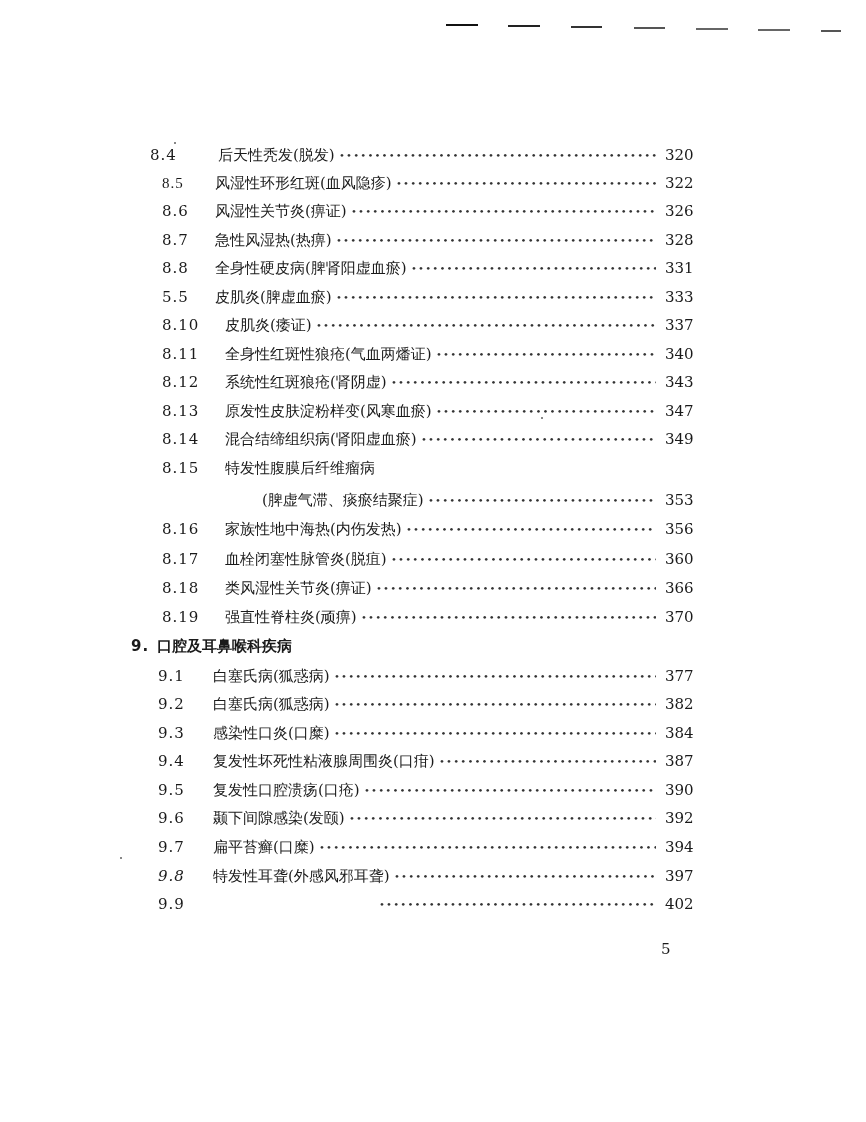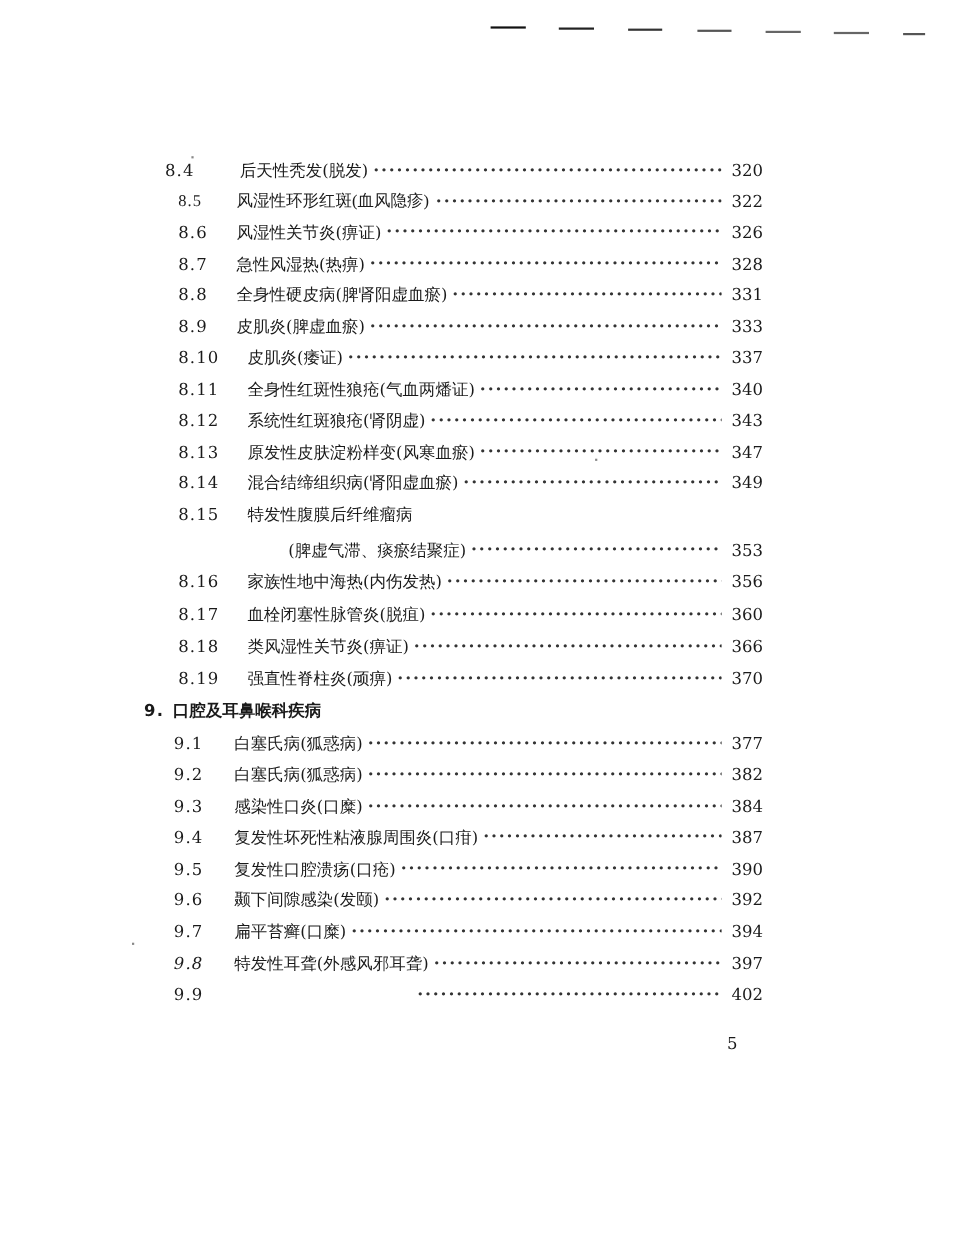--- a/index.html
+++ b/index.html
@@ -32,21 +32,21 @@
 
 <div class="toc" id="toc">
     <div class="row" style="top: 142px; left: 0px; width: 866px;">
       <span class="num" style="left: 150px;">8.4</span>
       <span class="title" style="left: 218px;">后天性秃发(脱发)</span>
       <span class="leader" style="left: 339px; width: 317px;">••••••••••••••••••••••••••••••••••••••••••••••••••••••••••••••••••••••••••••••••</span>
       <span class="page">320</span>
     </div>
     <div class="row" style="top: 170px; left: 0px; width: 866px;">
       <span class="num" style="left: 162px; font-family: Liberation Serif, serif;">8.5</span>
-      <span class="title" style="left: 215px; font-family: Liberation Serif, serif;">风湿性环形红斑(血风隐疹)</span>
+      <span class="title" style="left: 215px;">风湿性环形红斑(血风隐疹)</span>
       <span class="leader" style="left: 396px; width: 260px;">••••••••••••••••••••••••••••••••••••••••••••••••••••••••••••••••••••••••••••••••</span>
       <span class="page">322</span>
     </div>
     <div class="row" style="top: 198px; left: 0px; width: 866px;">
       <span class="num" style="left: 162px;">8.6</span>
       <span class="title" style="left: 215px;">风湿性关节炎(痹证)</span>
       <span class="leader" style="left: 351px; width: 305px;">••••••••••••••••••••••••••••••••••••••••••••••••••••••••••••••••••••••••••••••••</span>
       <span class="page">326</span>
     </div>
     <div class="row" style="top: 227px; left: 0px; width: 866px;">
@@ -55,21 +55,21 @@
       <span class="leader" style="left: 336px; width: 320px;">••••••••••••••••••••••••••••••••••••••••••••••••••••••••••••••••••••••••••••••••</span>
       <span class="page">328</span>
     </div>
     <div class="row" style="top: 255px; left: 0px; width: 795px;">
       <span class="num" style="left: 162px;">8.8</span>
       <span class="title" style="left: 215px;">全身性硬皮病(脾肾阳虚血瘀)</span>
       <span class="leader" style="left: 411px; width: 245px;">••••••••••••••••••••••••••••••••••••••••••••••••••••••••••••••••••••••••••••••••</span>
       <span class="page">331</span>
     </div>
     <div class="row" style="top: 284px; left: 0px; width: 866px;">
-      <span class="num" style="left: 162px;">8.9</span>
+      <span class="num" style="left: 162px;">5.5</span>
       <span class="title" style="left: 215px;">皮肌炎(脾虚血瘀)</span>
       <span class="leader" style="left: 336px; width: 320px;">••••••••••••••••••••••••••••••••••••••••••••••••••••••••••••••••••••••••••••••••</span>
       <span class="page">333</span>
     </div>
     <div class="row" style="top: 312px; left: 0px; width: 866px;">
       <span class="num" style="left: 162px;">8.10</span>
       <span class="title" style="left: 225px;">皮肌炎(痿证)</span>
       <span class="leader" style="left: 316px; width: 340px;">••••••••••••••••••••••••••••••••••••••••••••••••••••••••••••••••••••••••••••••••</span>
       <span class="page">337</span>
     </div>

